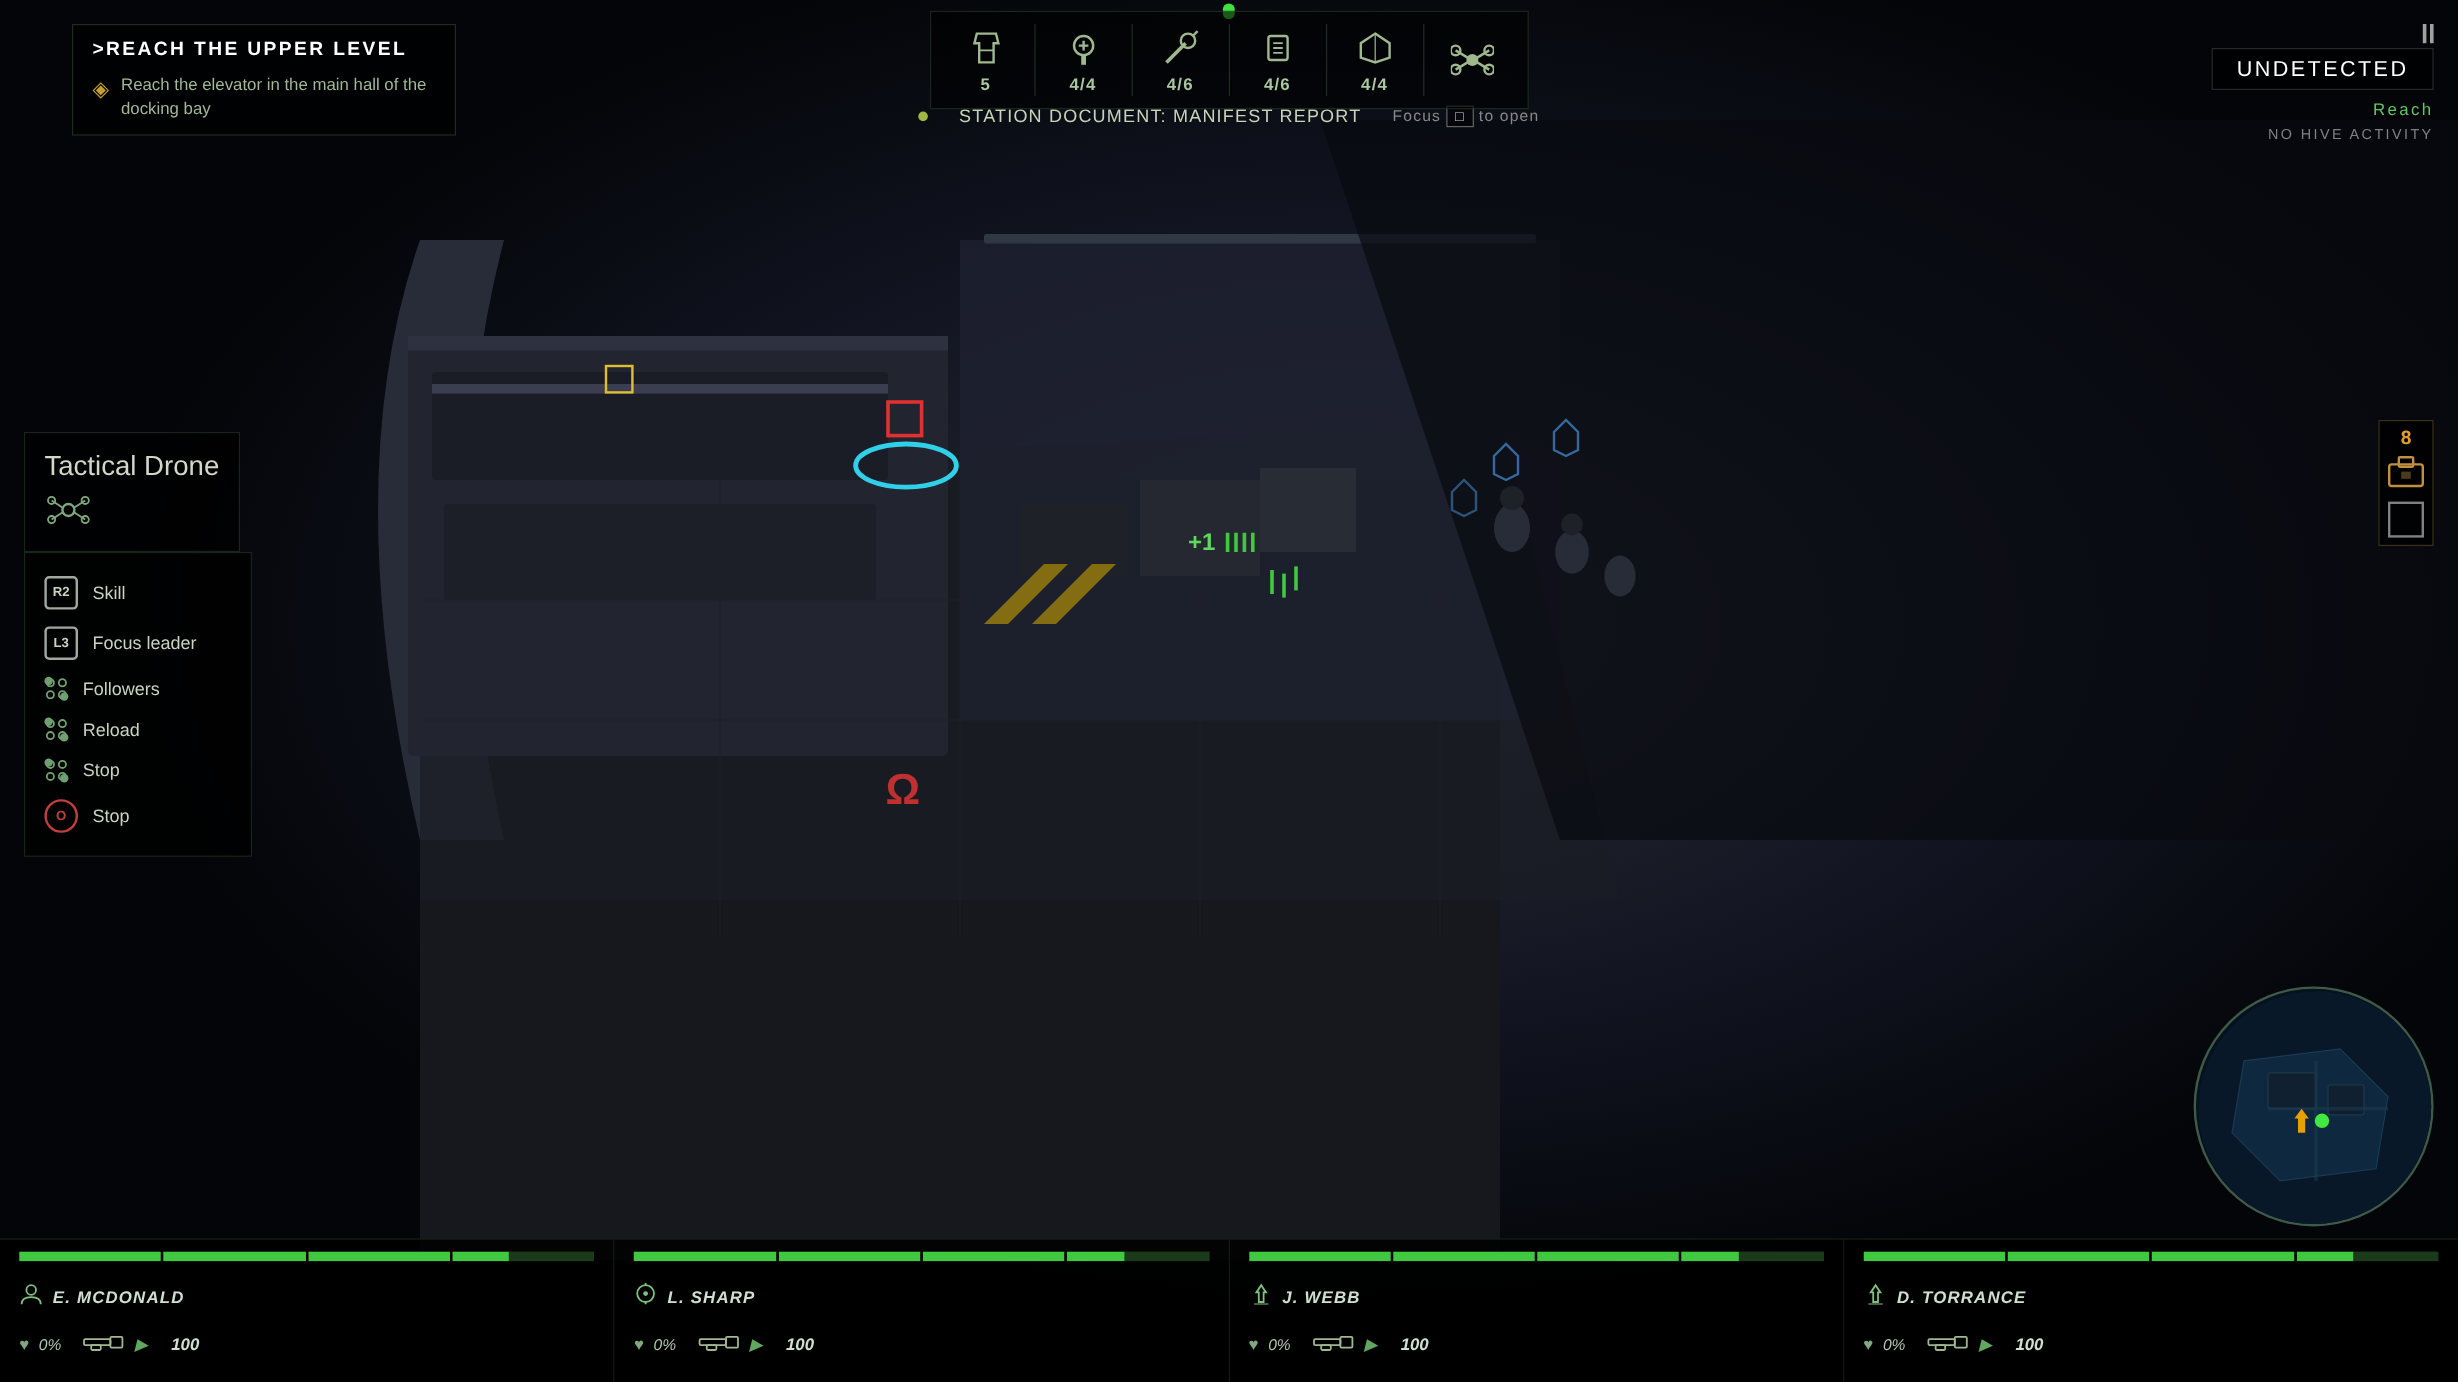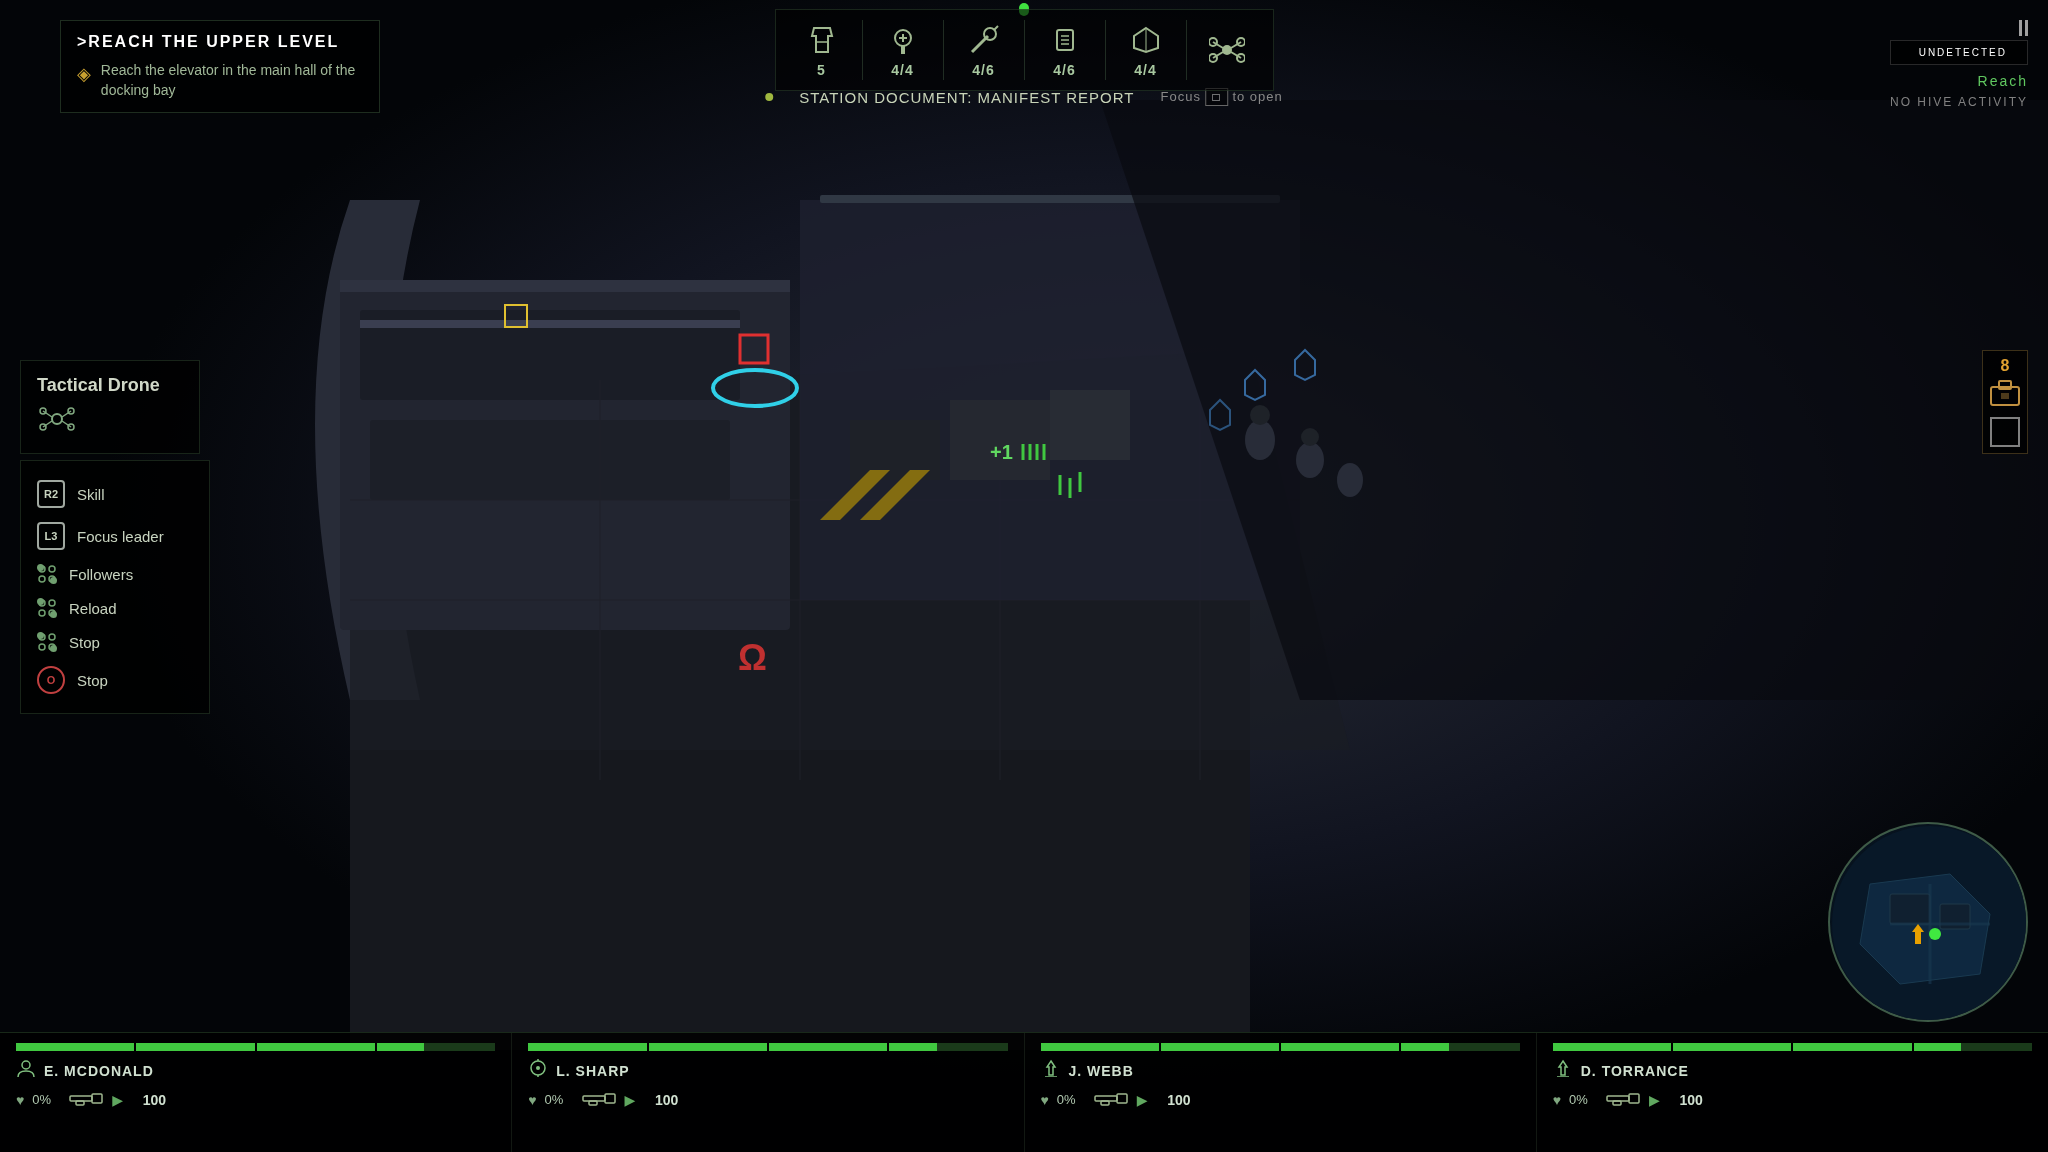--- a/index.html
+++ b/index.html
@@ -150,21 +150,21 @@
       top: 20px;
       right: 20px;
       text-align: right;
     }
 
     #detection-status {
       background: rgba(0,0,0,0.7);
       border: 1px solid rgba(80,80,80,0.5);
       padding: 6px 20px;
       color: #ffffff;
-      font-size: 10px;
+      font-size: 18px;
       letter-spacing: 2px;
       margin-bottom: 8px;
     }
 
     .pause-bars {
       display: flex;
       gap: 3px;
       justify-content: flex-end;
       margin-bottom: 4px;
     }
@@ -196,22 +196,22 @@
       top: 360px;
       left: 20px;
       background: rgba(0,0,0,0.75);
       border: 1px solid rgba(60,90,60,0.4);
       padding: 14px 16px;
       width: 180px;
     }
 
     #drone-title {
       color: #d0d8c8;
-      font-size: 18px;
-      font-weight: bold;
+      font-size: 23px;
+      font-weight: normal;
       line-height: 1.2;
       margin-bottom: 8px;
     }
 
     .drone-icon {
       color: #90a880;
       font-size: 22px;
     }
 
     
@@ -286,21 +286,22 @@
       display: flex;
       align-items: stretch;
     }
 
     .char-panel {
       flex: 1;
       padding: 10px 16px;
       border-right: 1px solid rgba(60,80,60,0.3);
       display: flex;
       flex-direction: column;
-      gap: 6px;
+      gap: 16px;
+      font-style: italic;
     }
 
     .char-panel:last-child {
       border-right: none;
     }
 
     .char-health-bars {
       display: flex;
       gap: 2px;
       margin-bottom: 2px;

